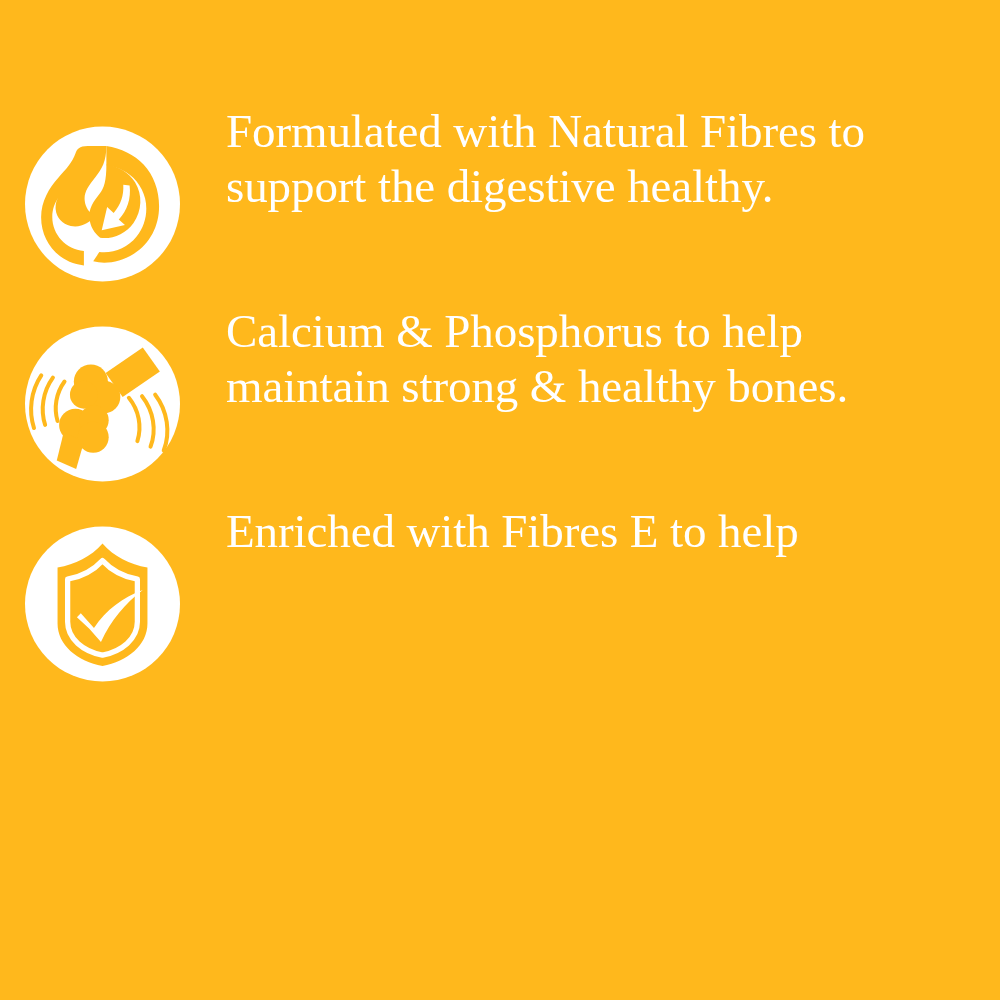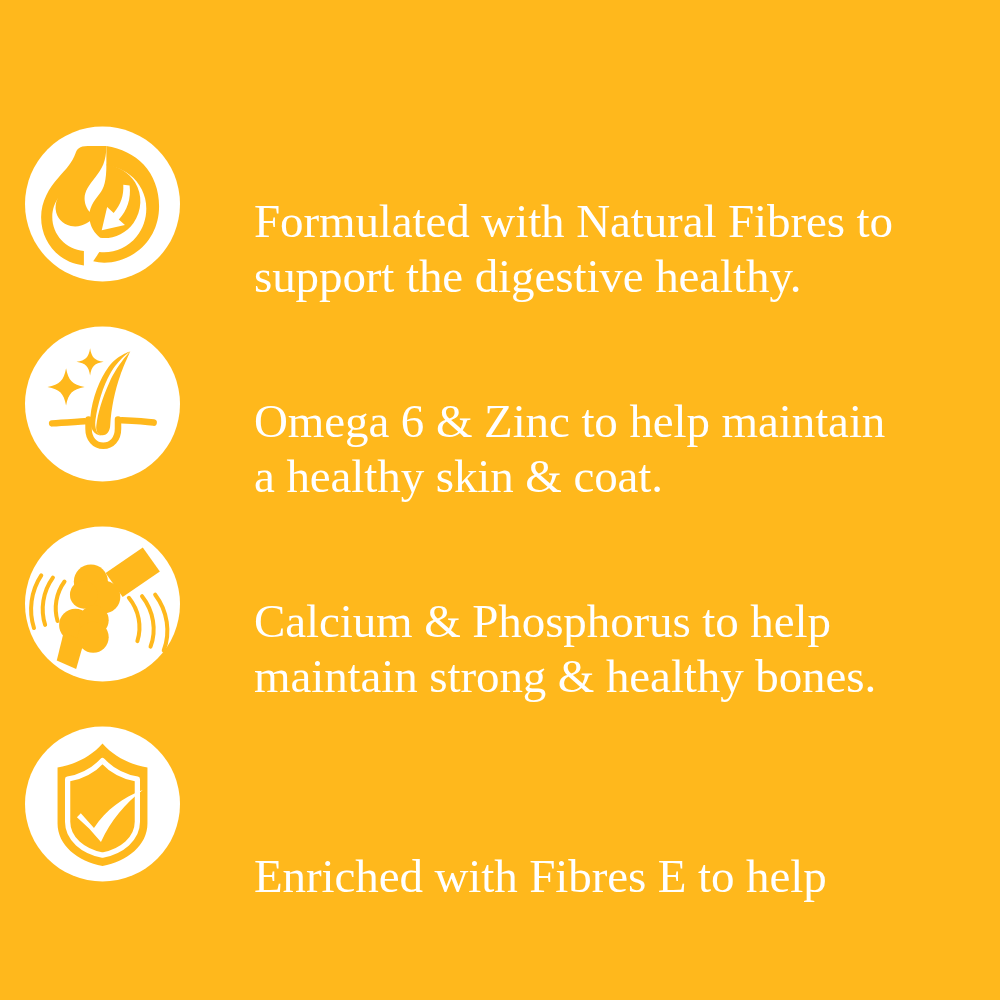--- a/index.html
+++ b/index.html
@@ -28,25 +28,24 @@
     top: 104px;
     left: 0;
     width: 1000px;
     display: flex;
     flex-direction: column;
   }
 
   .benefit-row {
     display: flex;
     flex-direction: row;
-    align-items: flex-end;
+    align-items: flex-start;
     height: 200px;
     width: 1000px;
     box-sizing: border-box;
-    gap: 28px;
   }
 
   .benefit-icon-wrap {
     flex: 0 0 auto;
     width: 180px;
     height: 200px;
     display: flex;
     align-items: center;
     justify-content: center;
     padding-left: 25px;
@@ -110,50 +109,20 @@
           <path d="M67.5,38.0 C68.5,46.5 66.0,54.0 60.5,60.0 L64.5,63.5 L49.5,67.0 L53.0,52.0
                    L57.2,55.8 C61.8,50.5 63.8,44.5 63.4,37.6 Z" fill="#FFFFFF"></path>
         </svg>
       </div>
       <div class="benefit-text">
         <span class="tline">Formulated with Natural Fibres to</span>
         <span class="tline">support the digestive healthy.</span>
       </div>
     </div>
 
-    <div class="benefit-row">
-      <div class="benefit-icon-wrap">
-        <svg class="benefit-icon" viewBox="0 0 100 100" aria-hidden="true">
-          <circle cx="50" cy="50" r="50" fill="#FFFFFF"></circle>
-
-          <path d="M68.0,16.0 C68.0,16.0 60.0,24.0 54.5,36.0 C49.8,46.2 47.0,56.0 46.0,64.0
-                   C45.6,67.6 47.0,70.2 50.0,70.2 C53.2,70.2 54.8,67.4 55.0,63.6
-                   C55.6,53.0 58.0,41.0 61.5,31.5 C64.2,24.0 68.0,16.0 68.0,16.0 Z" fill="#FFB81C"></path>
-          <path d="M68.0,16.0 C68.0,16.0 60.5,21.0 55.2,30.0 C50.2,38.5 47.0,50.0 45.5,60.0
-                   C44.7,65.5 46.4,70.2 50.0,70.4 C44.0,70.4 41.5,65.0 42.2,58.0
-                   C43.4,46.5 48.0,34.0 54.0,26.0 C59.5,18.6 68.0,16.0 68.0,16.0 Z" fill="#FFB81C"></path>
-
-          <path d="M41.0,60.0 L41.0,66.0 C41.0,72.6 45.0,77.0 50.5,77.0 C56.0,77.0 60.0,72.6 60.0,66.0 L60.0,60.0" fill="none" stroke="#FFB81C" stroke-width="4.2" stroke-linecap="round"></path>
-
-          <path d="M17.5,62.5 C24.0,62.0 32.0,61.6 38.5,61.2" fill="none" stroke="#FFB81C" stroke-width="4.2" stroke-linecap="round"></path>
-
-          <path d="M62.5,60.5 C69.0,60.8 77.0,61.2 83.0,62.0" fill="none" stroke="#FFB81C" stroke-width="4.2" stroke-linecap="round"></path>
-
-          <path d="M26.5,27.0 C28.0,35.0 30.5,37.5 38.5,39.0 C30.5,40.5 28.0,43.0 26.5,51.0
-                   C25.0,43.0 22.5,40.5 14.5,39.0 C22.5,37.5 25.0,35.0 26.5,27.0 Z" fill="#FFB81C"></path>
-
-          <path d="M42.0,14.0 C43.0,20.0 44.8,21.8 50.8,22.8 C44.8,23.8 43.0,25.6 42.0,31.6
-                   C41.0,25.6 39.2,23.8 33.2,22.8 C39.2,21.8 41.0,20.0 42.0,14.0 Z" fill="#FFB81C"></path>
-        </svg>
-      </div>
-      <div class="benefit-text">
-        <span class="tline">Omega 6 &amp; Zinc to help maintain</span>
-        <span class="tline">a healthy skin &amp; coat.</span>
-      </div>
-    </div>
 
     <div class="benefit-row">
       <div class="benefit-icon-wrap">
         <svg class="benefit-icon" viewBox="0 0 100 100" aria-hidden="true">
           <circle cx="50" cy="50" r="50" fill="#FFFFFF"></circle>
 
           <g fill="#FFB81C">
             <path d="M52.0,30.0 L76.0,13.5 L87.0,29.0 L63.0,45.5 Z"></path>
             <circle cx="42.5" cy="35.5" r="11.0"></circle>
             <circle cx="51.0" cy="45.5" r="10.5"></circle>

